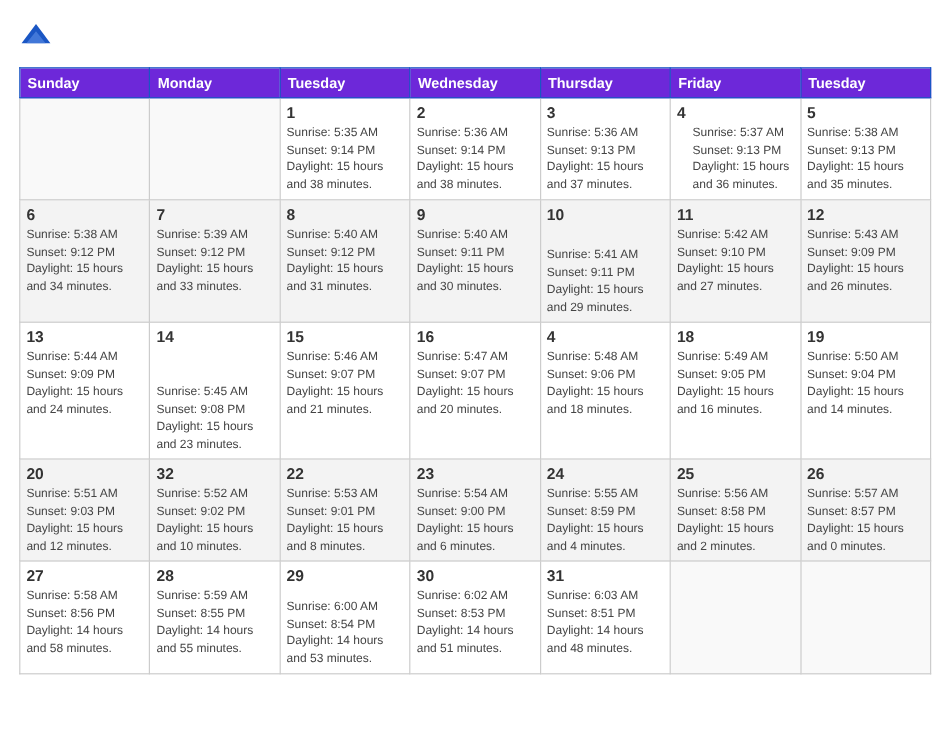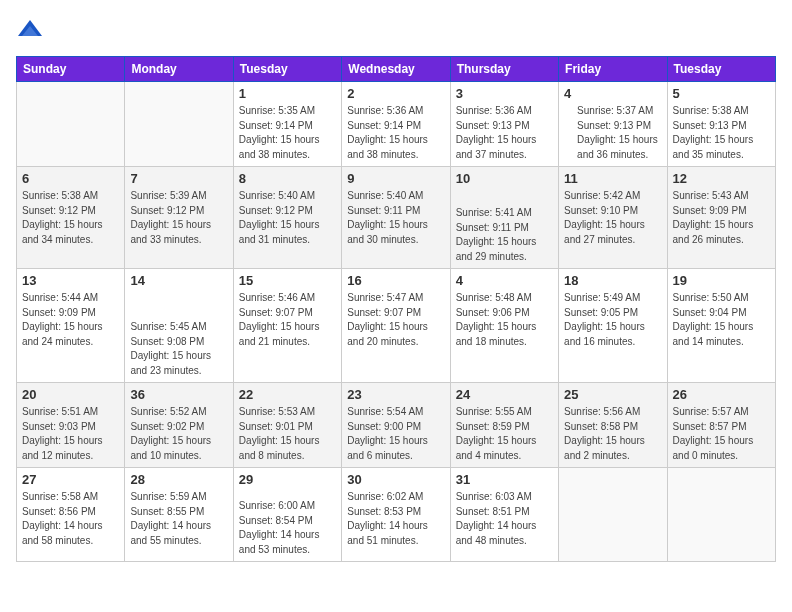--- a/index.html
+++ b/index.html
@@ -250,21 +250,21 @@
         </td>
       </tr>
       <tr class="row-shaded">
         <td>
           <div class="day-num">20</div>
           <div class="day-info" style="white-space: pre-line;">Sunrise: 5:51 AM
 Sunset: 9:03 PM
 Daylight: 15 hours and 12 minutes.</div>
         </td>
         <td>
-          <div class="day-num">36</div>
+          <div class="day-num">32</div>
           <div class="day-info" style="white-space: pre-line;">Sunrise: 5:52 AM
 Sunset: 9:02 PM
 Daylight: 15 hours and 10 minutes.</div>
         </td>
         <td>
           <div class="day-num">22</div>
           <div class="day-info" style="white-space: pre-line;">Sunrise: 5:53 AM
 Sunset: 9:01 PM
 Daylight: 15 hours and 8 minutes.</div>
         </td>

